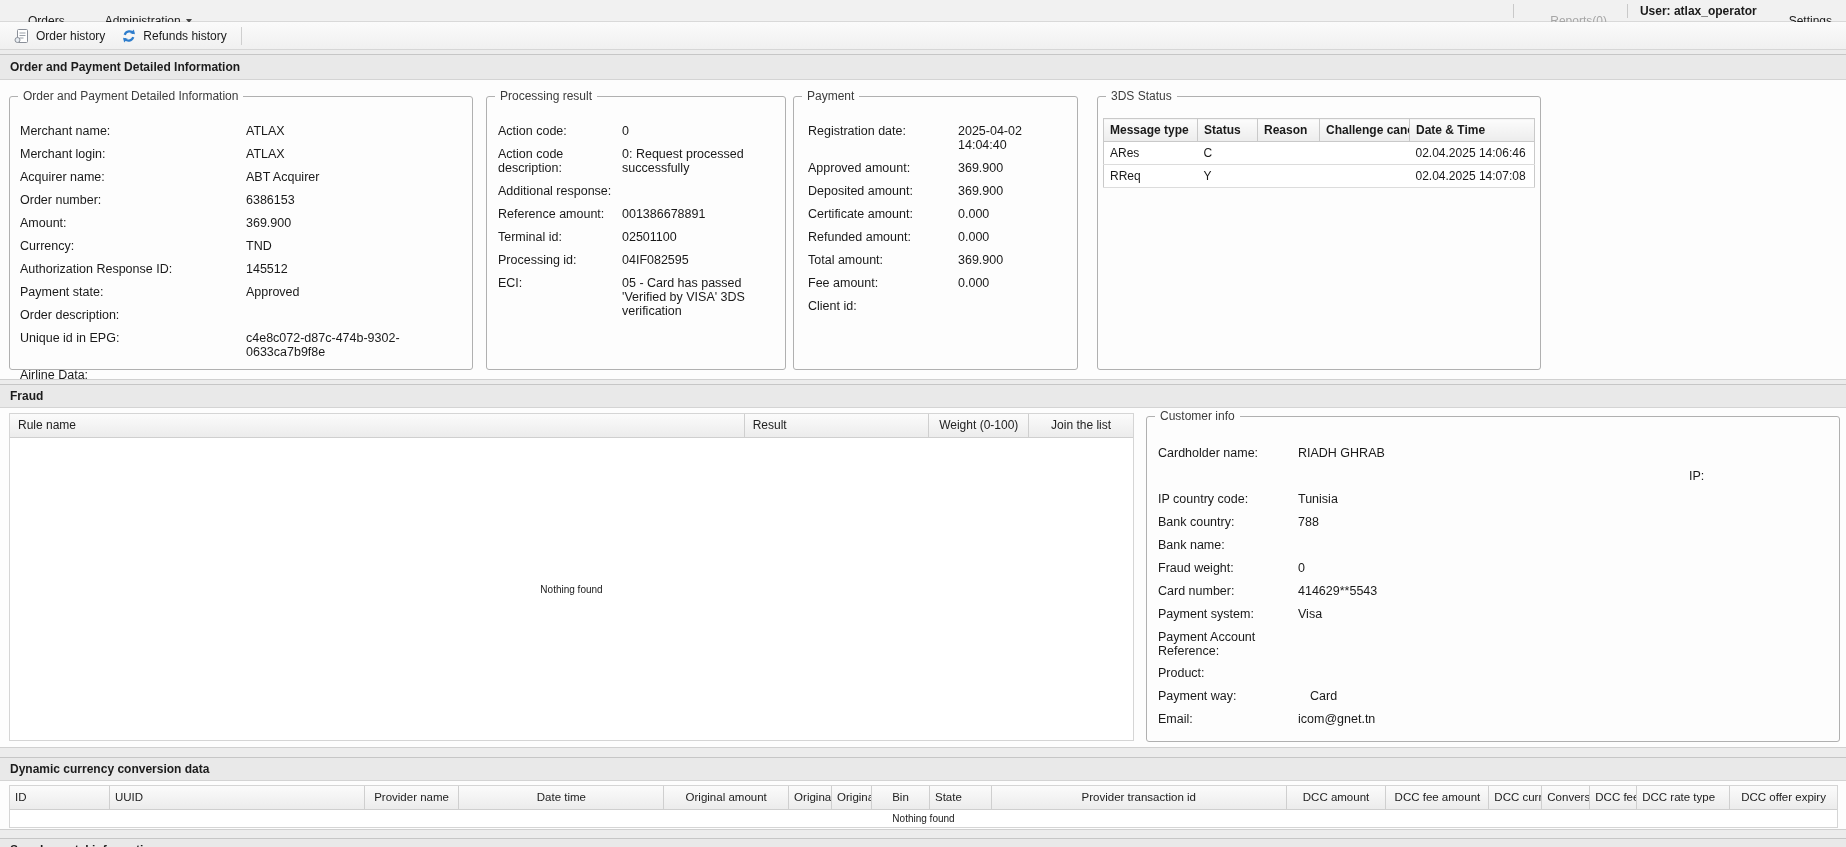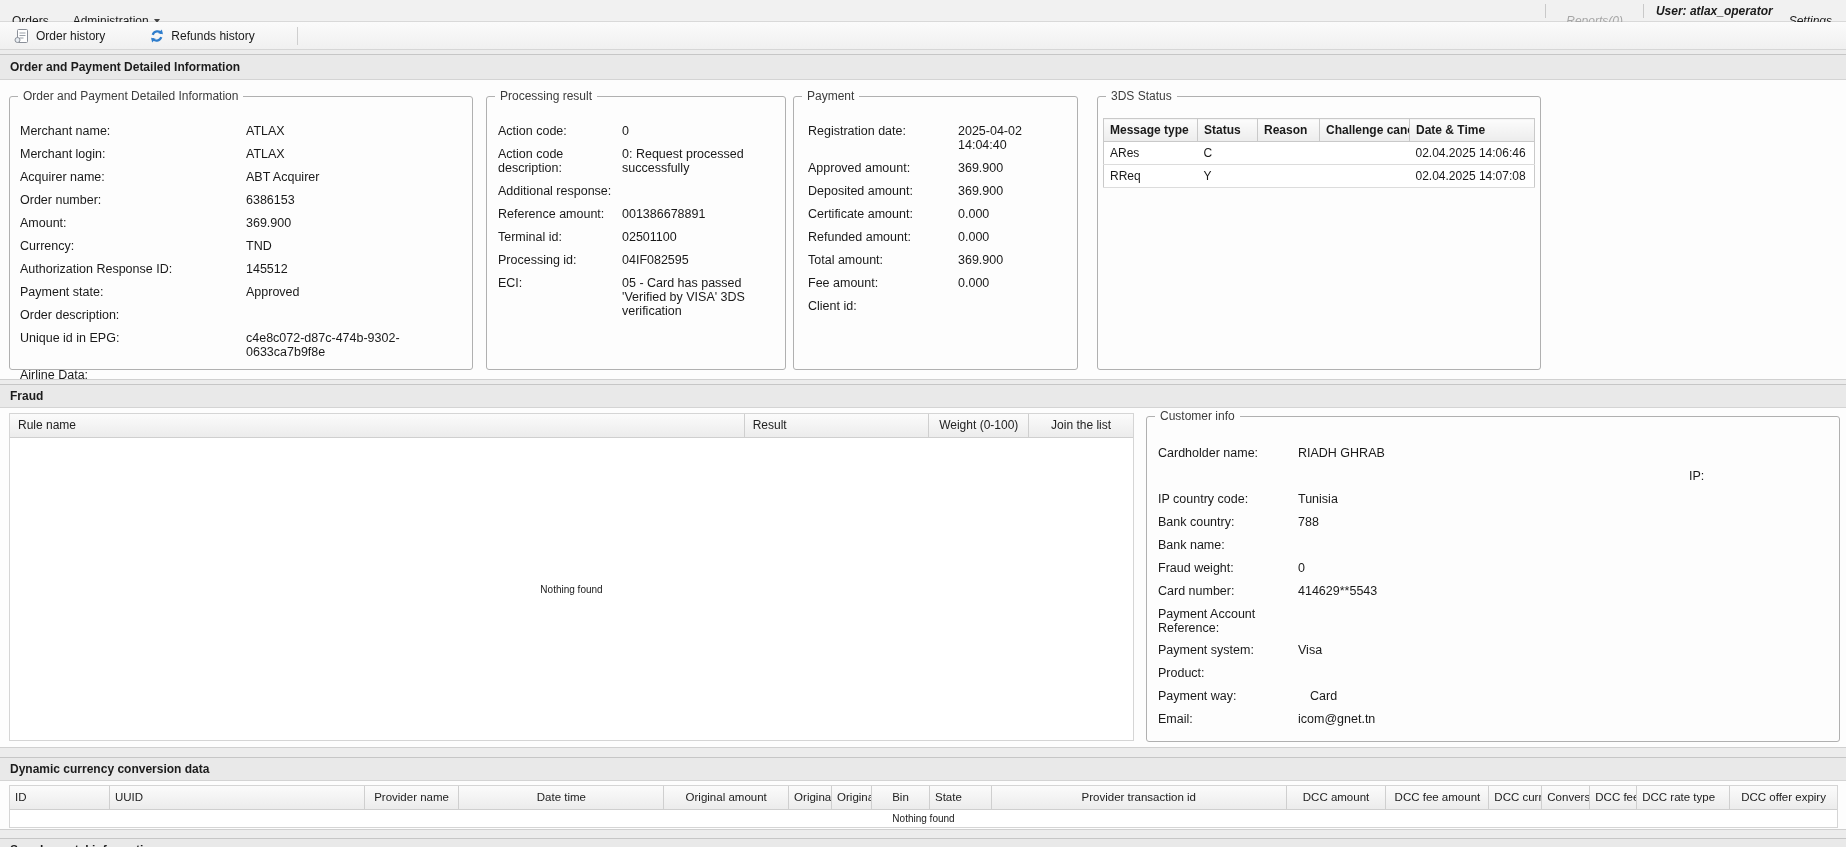--- a/index.html
+++ b/index.html
@@ -12,37 +12,37 @@
     color:#1a1a1a;
     position:relative;
   }
 
   
   .menubar {
     position:absolute; top:0; left:0; width:100%; height:22px;
     background:#f1f1f1; border-bottom:1px solid #d9d9d9;
     display:flex; align-items:center;
   }
-  .menu-item { padding:12px 12px; line-height:21px; height:21px; cursor:default; white-space:nowrap; }
+  .menu-item { padding:12px 12px; line-height:21px; height:21px; cursor:default; white-space:nowrap;margin-left:16px; }
   .caret {
     display:inline-block; margin-left:5px;
     border-left:3.5px solid transparent; border-right:3.5px solid transparent;
     border-top:4px solid #444; vertical-align:middle;
   }
-  .menubar-right { margin-left:auto; display:flex; align-items:center; padding-right:2px;font-style:italic; }
+  .menubar-right { margin-left:auto; display:flex; align-items:center; padding-right:2px; }
   .vsep { width:1px; height:14px; background:#c9c9c9; margin:0 8px; }
   .reports { color:#a6a6a6; }
   .user-label { font-weight:bold; white-space:nowrap; padding:0 4px; }
 
   
   .toolbar {
     position:absolute; top:22px; left:0; width:100%; height:28px;
     background:linear-gradient(#fbfbfb,#f0f0f0);
     border-bottom:1px solid #d6d6d6;
-    display:flex; align-items:center; padding-left:6px;gap:28px;
+    display:flex; align-items:center; padding-left:6px;
   }
   .tool-btn { display:flex; align-items:center; gap:6px; padding:3px 8px; border-radius:2px; white-space:nowrap; }
   .toolbar .vsep { height:18px; background:#cfcfcf; margin:0 6px; }
 
   
   .section-bar {
     position:absolute; left:0; width:100%; height:24px;
     background:#e9e9e9;
     border-top:1px solid #c6c6c6; border-bottom:1px solid #d4d4d4;
     font-weight:bold; line-height:22px; padding-left:10px; color:#1c1c1c;
@@ -371,27 +371,27 @@
           <div class="v"></div>
         </div>
       <div class="kv">
           <div class="k">Fraud weight:</div>
           <div class="v">0</div>
         </div>
       <div class="kv">
           <div class="k">Card number:</div>
           <div class="v">414629**5543</div>
         </div>
+      <div class="kv">
+          <div class="k">Payment system:</div>
+          <div class="v">Visa</div>
+        </div>
       <div class="kv" style="margin-bottom:8px">
           <div class="k">Payment Account Reference:</div>
           <div class="v"></div>
-        </div>
-      <div class="kv">
-          <div class="k">Payment system:</div>
-          <div class="v">Visa</div>
         </div>
       <div class="kv">
           <div class="k">Product:</div>
           <div class="v"></div>
         </div>
       <div class="kv">
           <div class="k">Payment way:</div>
           <div class="v v-indent">Card</div>
         </div>
       <div class="kv">

